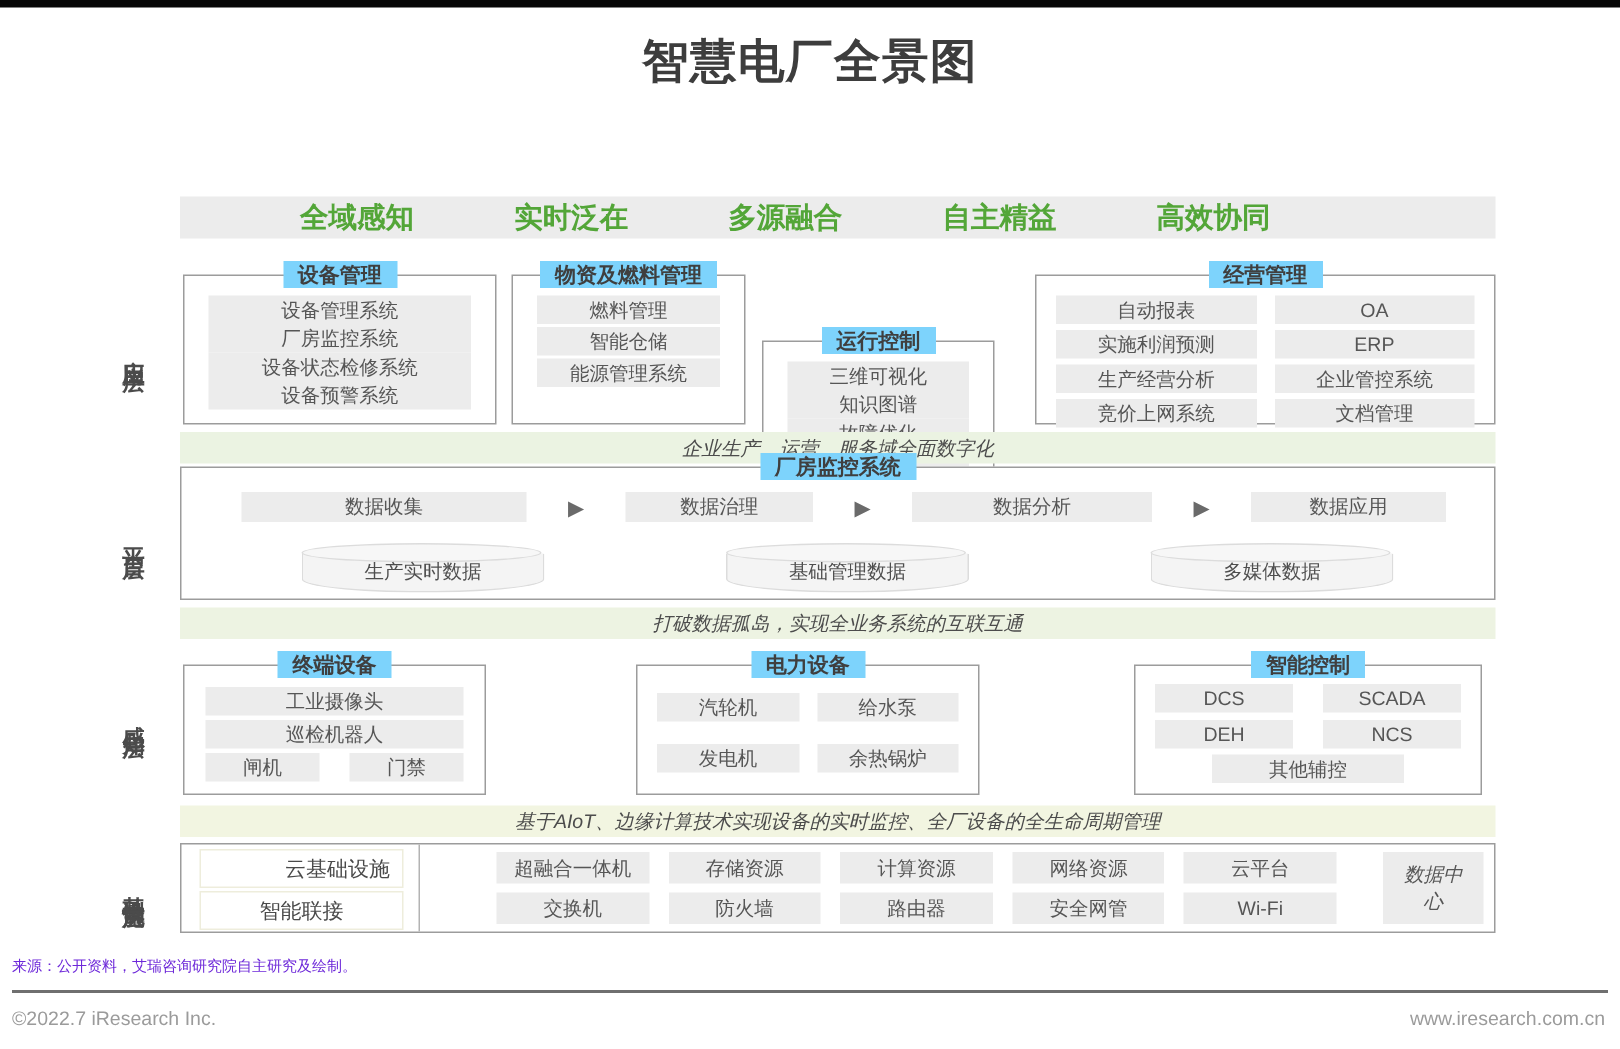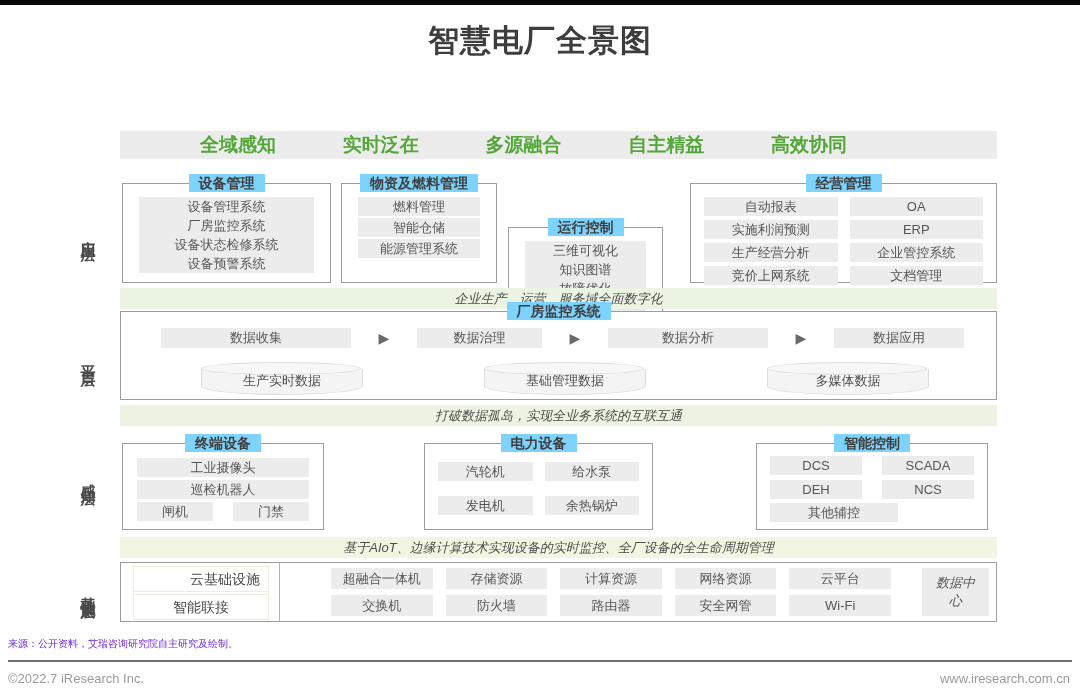--- a/index.html
+++ b/index.html
@@ -56,21 +56,21 @@
         padding:0 67px 0 80px;}
   .cyl{position:relative;width:160px;height:25px;background:#f4f4f4;border:1px solid #dcdcdc;border-top:none;
         border-radius:0 0 80px 80px / 0 0 9px 9px;margin-top:9px;}
   .cyl::before{content:"";position:absolute;top:-7px;left:-1px;width:160px;height:13px;box-sizing:border-box;
         background:#f7f7f7;border:1px solid #dcdcdc;border-radius:50%;}
   .cyl span{position:relative;z-index:1;display:block;text-align:center;line-height:24px;
         font-size:13px;color:#4e4e4e;}
 
   .split-row{display:flex;gap:20px;}
   .split-row .pill{flex:1;}
-  .ctl-bottom{display:flex;}
+  .ctl-bottom{display:flex;justify-content:center;}
   .ctl-bottom .pill{width:128px;}
 
   
   .infra-box{position:absolute;left:120px;top:562px;width:877px;height:60px;
         border:1px solid var(--border-gray);box-sizing:border-box;}
   .infra-labels{position:absolute;left:0;top:0;bottom:0;width:158px;border-right:1px solid #b3b3b3;}
   .infra-cat{position:absolute;left:12px;right:10px;height:24px;line-height:24px;text-align:center;
         font-size:14px;color:#4a4a4a;background:#fff;border:1px solid #eeeddc;}
   .infra-cat.c1{top:3px;padding-left:48px;}
   .infra-cat.c2{top:31px;}

